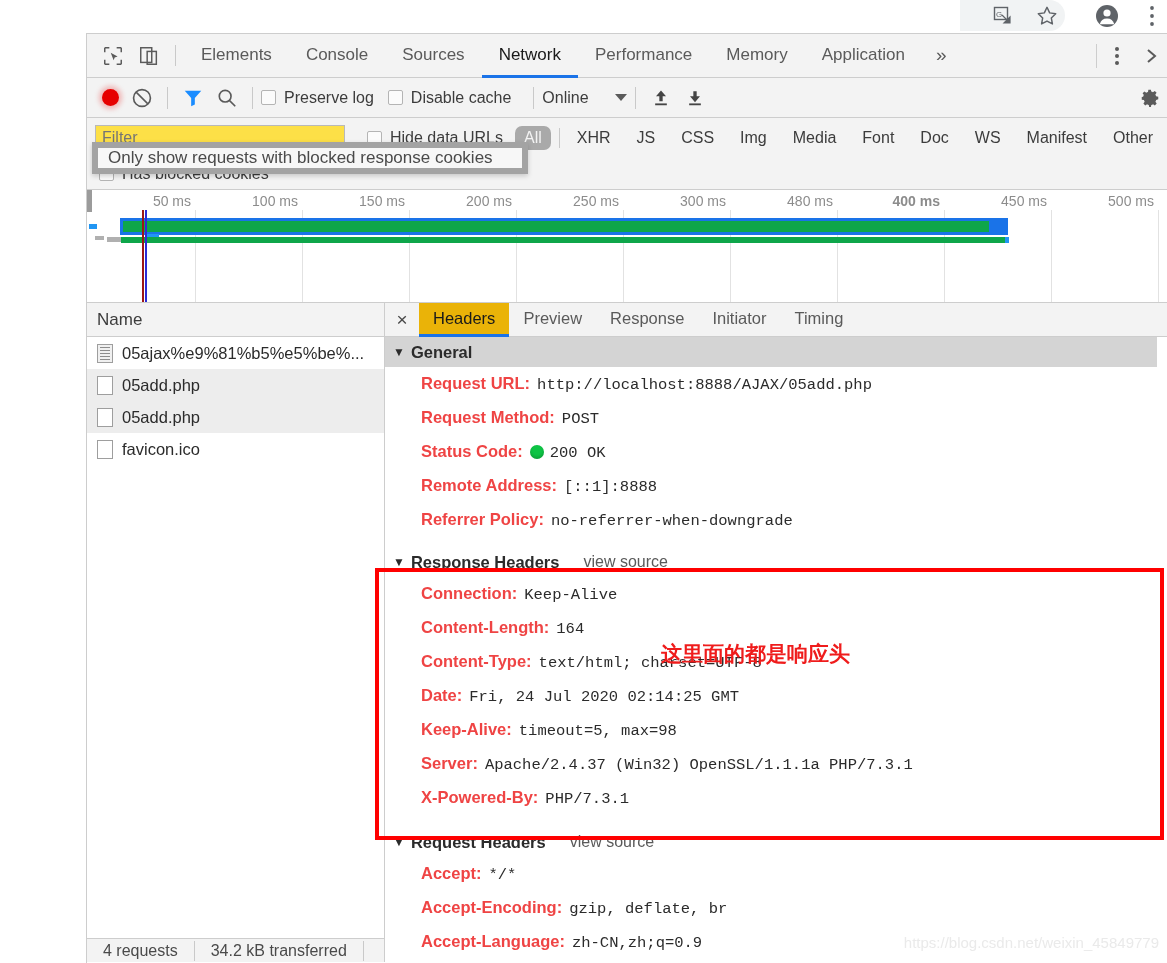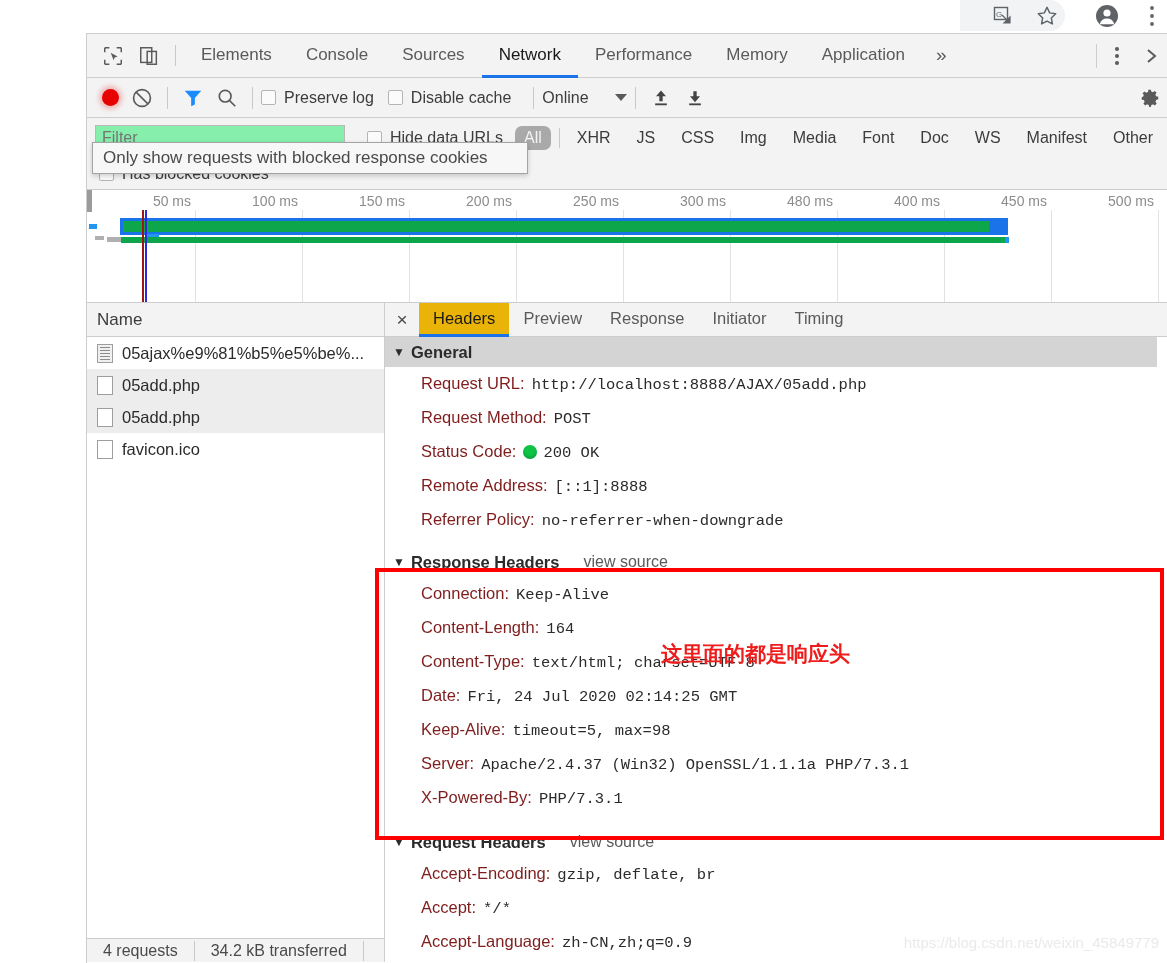--- a/index.html
+++ b/index.html
@@ -93,42 +93,42 @@
   }
   .arrow-btn { width: 34px; height:40px; display:flex;align-items:center;justify-content:center;color:#444;}
   .gear-btn { margin-left:auto; width: 34px; height:40px;display:flex;align-items:center;justify-content:center;color:#5a5a5a;}
 
   
   .filterbar {
     position: relative; height: 40px; background: #f3f3f3;
     display: flex; align-items: center; padding-left: 4px;
   }
   .filter-input {
-    width: 250px; height: 26px; border: 1px solid #b9b9b9; background:#86efac;
+    width: 250px; height: 26px; border: 1px solid #b9b9b9; background:#fde047;
     font-size: 16px; color: #787878; padding: 0 6px; font-family:"Liberation Sans",sans-serif;
     outline:none; margin-left: 4px;
   }
   .type-chips { display:flex; align-items:center; gap: 0px; }
   .chip {
     font-size: 16px; color: #3c3c3c; padding: 3px 9px; border-radius: 7px;
     white-space: nowrap; margin: 0 4px;
   }
   .chip.sel { background: #a9a9a9; color: #f3f3f3; }
   .chip-sep { width:1px; height:20px; background:#c9c9c9; margin: 0 4px;}
 
   
   .blockedrow {
     position: relative; height: 32px; background: #f3f3f3; display:flex;
     align-items:center; padding-left: 12px; border-bottom:1px solid #cdcdcd;
   }
 
   
   .tooltip {
     position: absolute; left: 92px; top: 142px; width: 436px; height: 32px;
-    background: #f7f7f7; border: 1px solid #a3a3a3;
+    background: #f7f7f7; border: 6px solid #a3a3a3;
     box-shadow: 0 2px 5px rgba(0,0,0,0.18);
     font-size: 17px; color: #4a4a4a; display:flex; align-items:center;
     padding-left: 10px; z-index: 40; white-space: nowrap;
   }
 
   
   .overview {
     position: relative; height: 113px; background: #fff;
     border-bottom: 1px solid #cdcdcd; overflow: hidden;
   }
@@ -200,21 +200,21 @@
   .section-head {
     height: 30px; background:#d4d4d4; display:flex; align-items:center;
     padding-left: 8px; font-size: 16.5px; font-weight: bold; color:#2b2b2b;
   }
   .section-head .tri { margin-right: 6px; font-size: 12px; }
   .viewsrc { font-weight: normal; font-size: 16px; color:#5a5a5a; margin-left: 24px; }
   .kv {
     display:flex; align-items:baseline; padding: 4px 0 4px 36px;
     font-size: 16.5px; line-height: 24px;
   }
-  .kv .k { font-weight: normal; color:#7f1d1d; white-space:nowrap; }
+  .kv .k { font-weight: bold; color:#ef4444; white-space:nowrap; }
   .kv .v {
     font-family:"Liberation Mono", monospace; font-size: 15.5px; color:#2b2b2b;
     margin-left: 7px; white-space:nowrap;
   }
   .status-dot {
     width: 14px; height: 14px; border-radius: 50%; background:#0ec445;
     display:inline-block; margin-left: 7px; margin-right: 4px;
     box-shadow: inset 0 -2px 3px rgba(0,0,0,0.18);
     position: relative; top: 2px;
   }
@@ -407,21 +407,21 @@
       <div class="ov-gridline" style="left:964px;"></div>
       <div class="ov-gridline" style="left:1071px;"></div>
 
       <div class="ov-tick-label" style="left:108px;">50 ms</div>
       <div class="ov-tick-label" style="left:215px;">100 ms</div>
       <div class="ov-tick-label" style="left:322px;">150 ms</div>
       <div class="ov-tick-label" style="left:429px;">200 ms</div>
       <div class="ov-tick-label" style="left:536px;">250 ms</div>
       <div class="ov-tick-label" style="left:643px;">300 ms</div>
       <div class="ov-tick-label" style="left:750px;">480 ms</div>
-      <div class="ov-tick-label" style="left:857px;">400 ms</div>
+      <div class="ov-tick-label" style="left:857px;font-weight:bold;">400 ms</div>
       <div class="ov-tick-label" style="left:964px;">450 ms</div>
       <div class="ov-tick-label" style="left:1071px;">500 ms</div>
 
       <div class="bar-lightblue" style="left:2px; top:34px; width:8px; height:5px;"></div>
       <div class="bar-gray" style="left:8px; top:46px; width:9px; height:4px;"></div>
 
       <div class="bar-blue-outline" style="left:33px; top:28px; width:888px; height:17px;">
         <div class="bar-green" style="left:0; top:0; right:16px; bottom:0;"></div>
       </div>
 
@@ -535,26 +535,26 @@
             <span class="k">X-Powered-By:</span>
             <span class="v">PHP/7.3.1</span>
           </div>
 
           <div class="section-head" style="background:#ffffff;margin-top:12px;">
             <span class="tri">▼</span>
             <span>Request Headers</span>
             <span class="viewsrc">view source</span>
           </div>
           <div class="kv">
+            <span class="k">Accept:</span>
+            <span class="v">*/*</span>
+          </div>
+          <div class="kv">
             <span class="k">Accept-Encoding:</span>
             <span class="v">gzip, deflate, br</span>
-          </div>
-          <div class="kv">
-            <span class="k">Accept:</span>
-            <span class="v">*/*</span>
           </div>
           <div class="kv">
             <span class="k">Accept-Language:</span>
             <span class="v">zh-CN,zh;q=0.9</span>
           </div>
         </div>
 
         <div class="scroll-track"></div>
       </div>
     </div>

